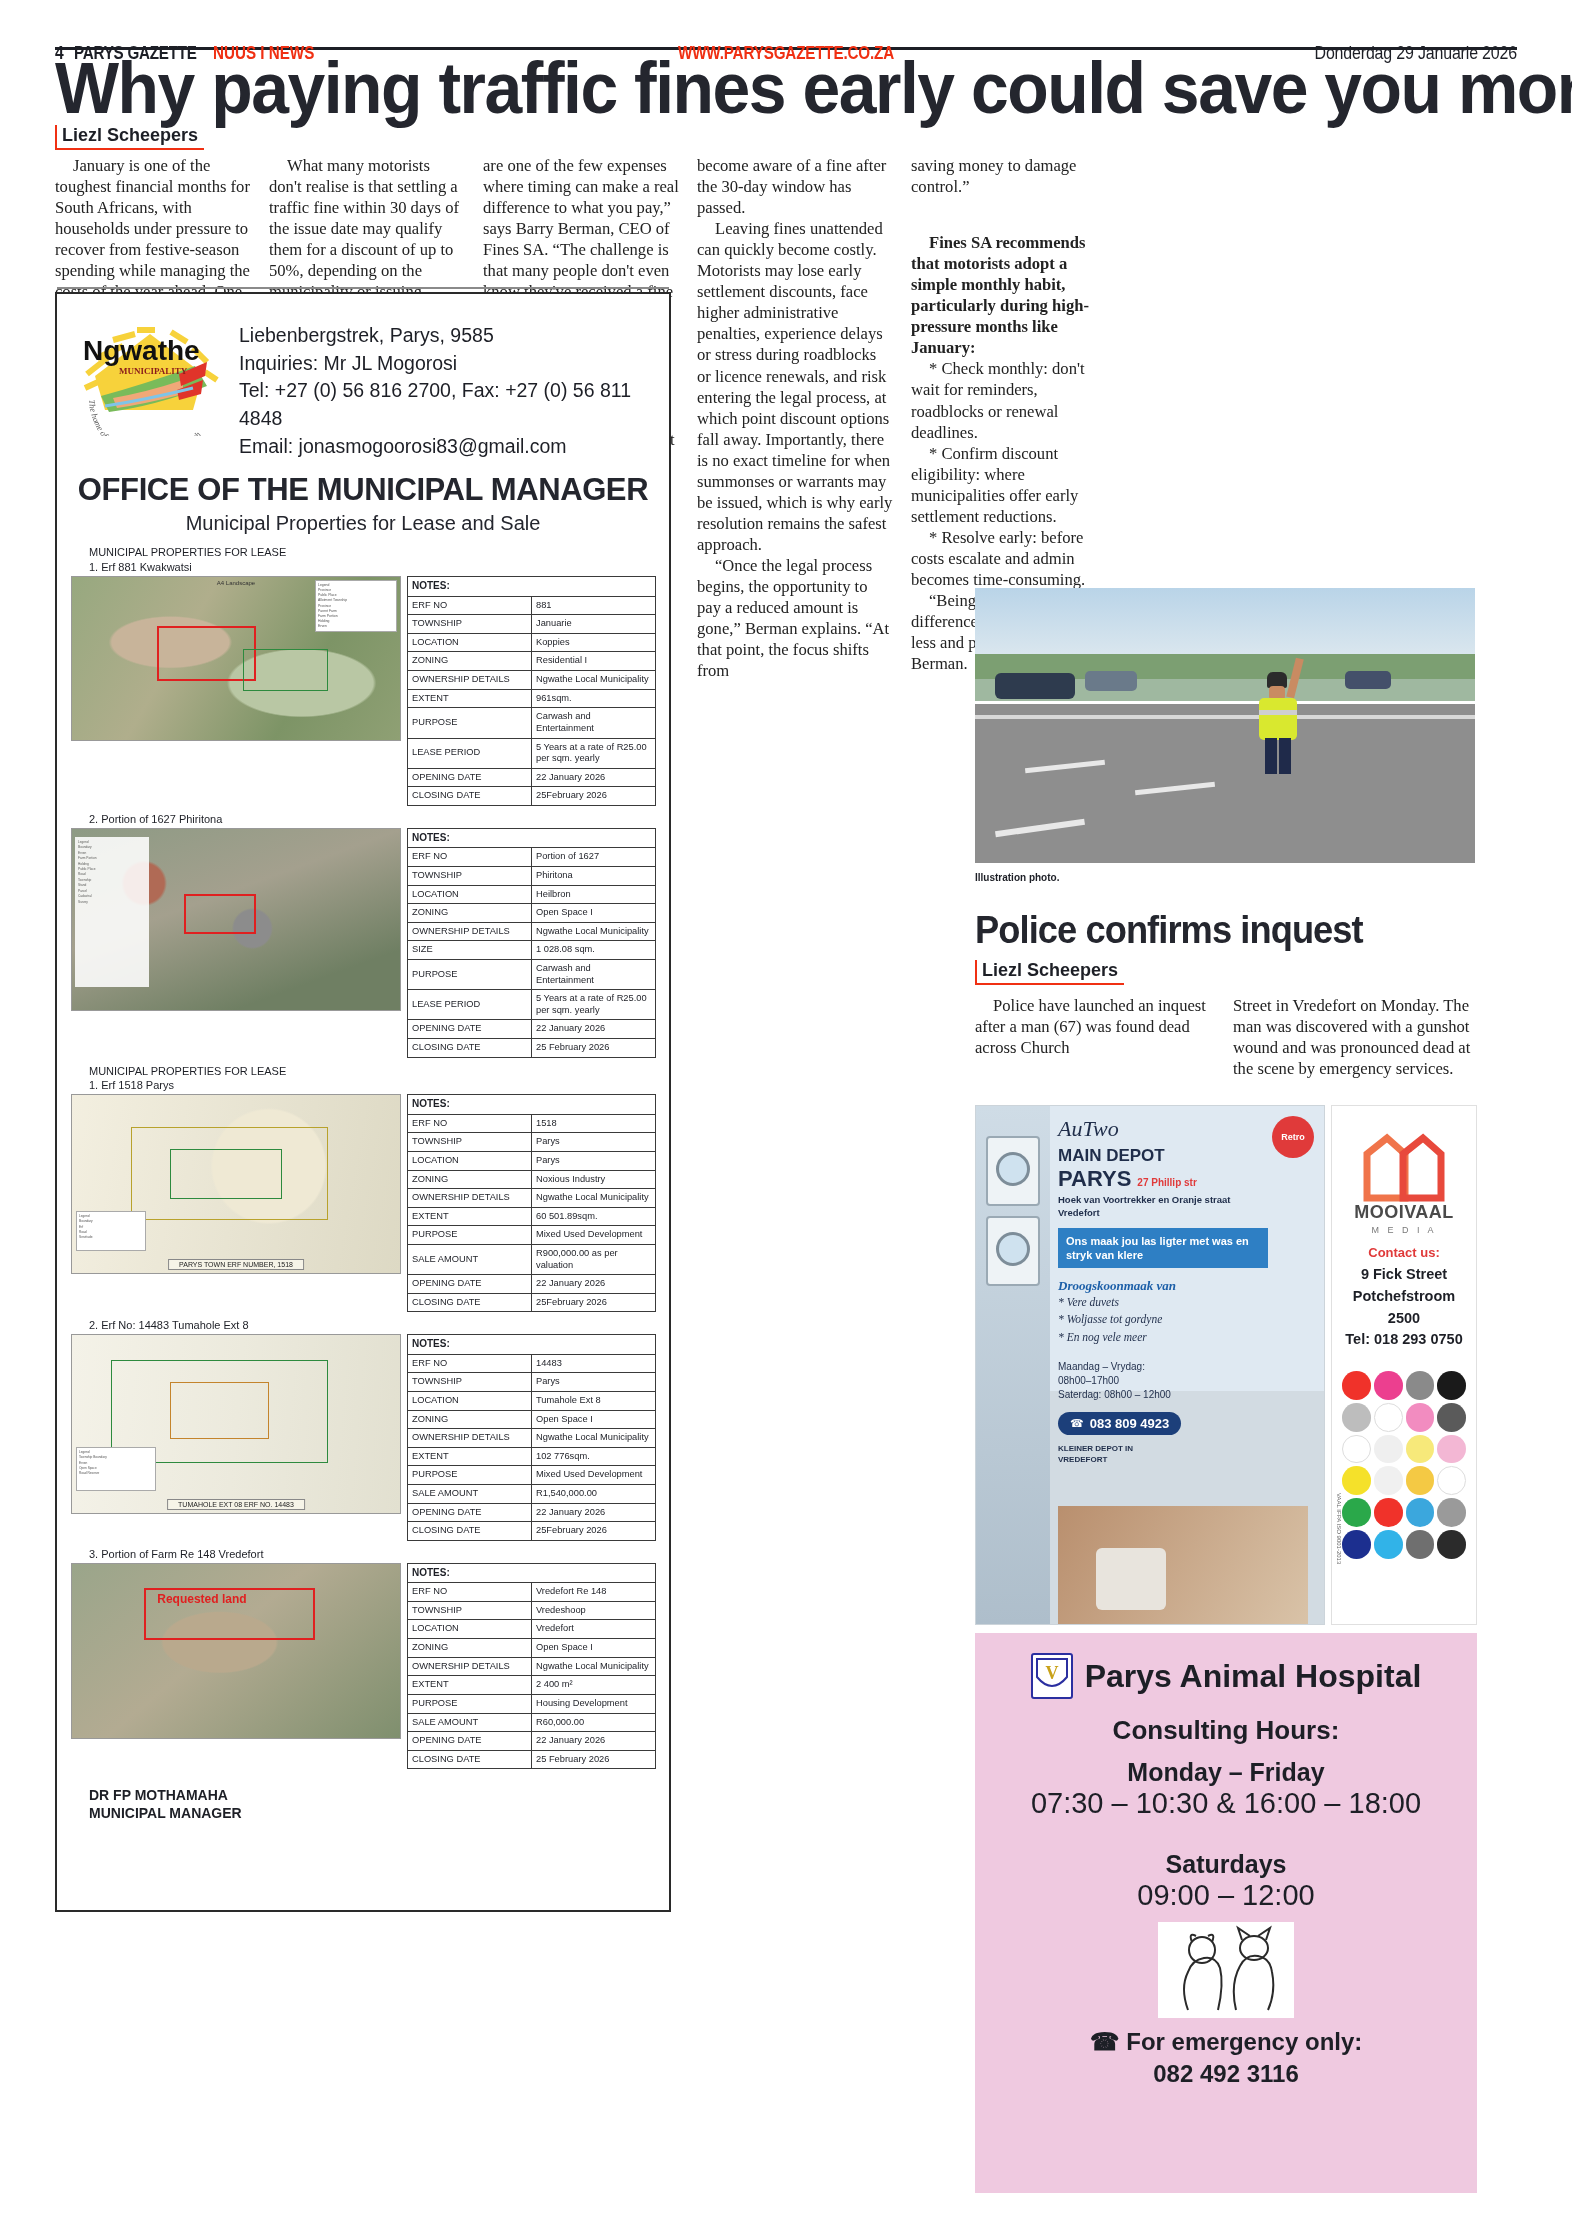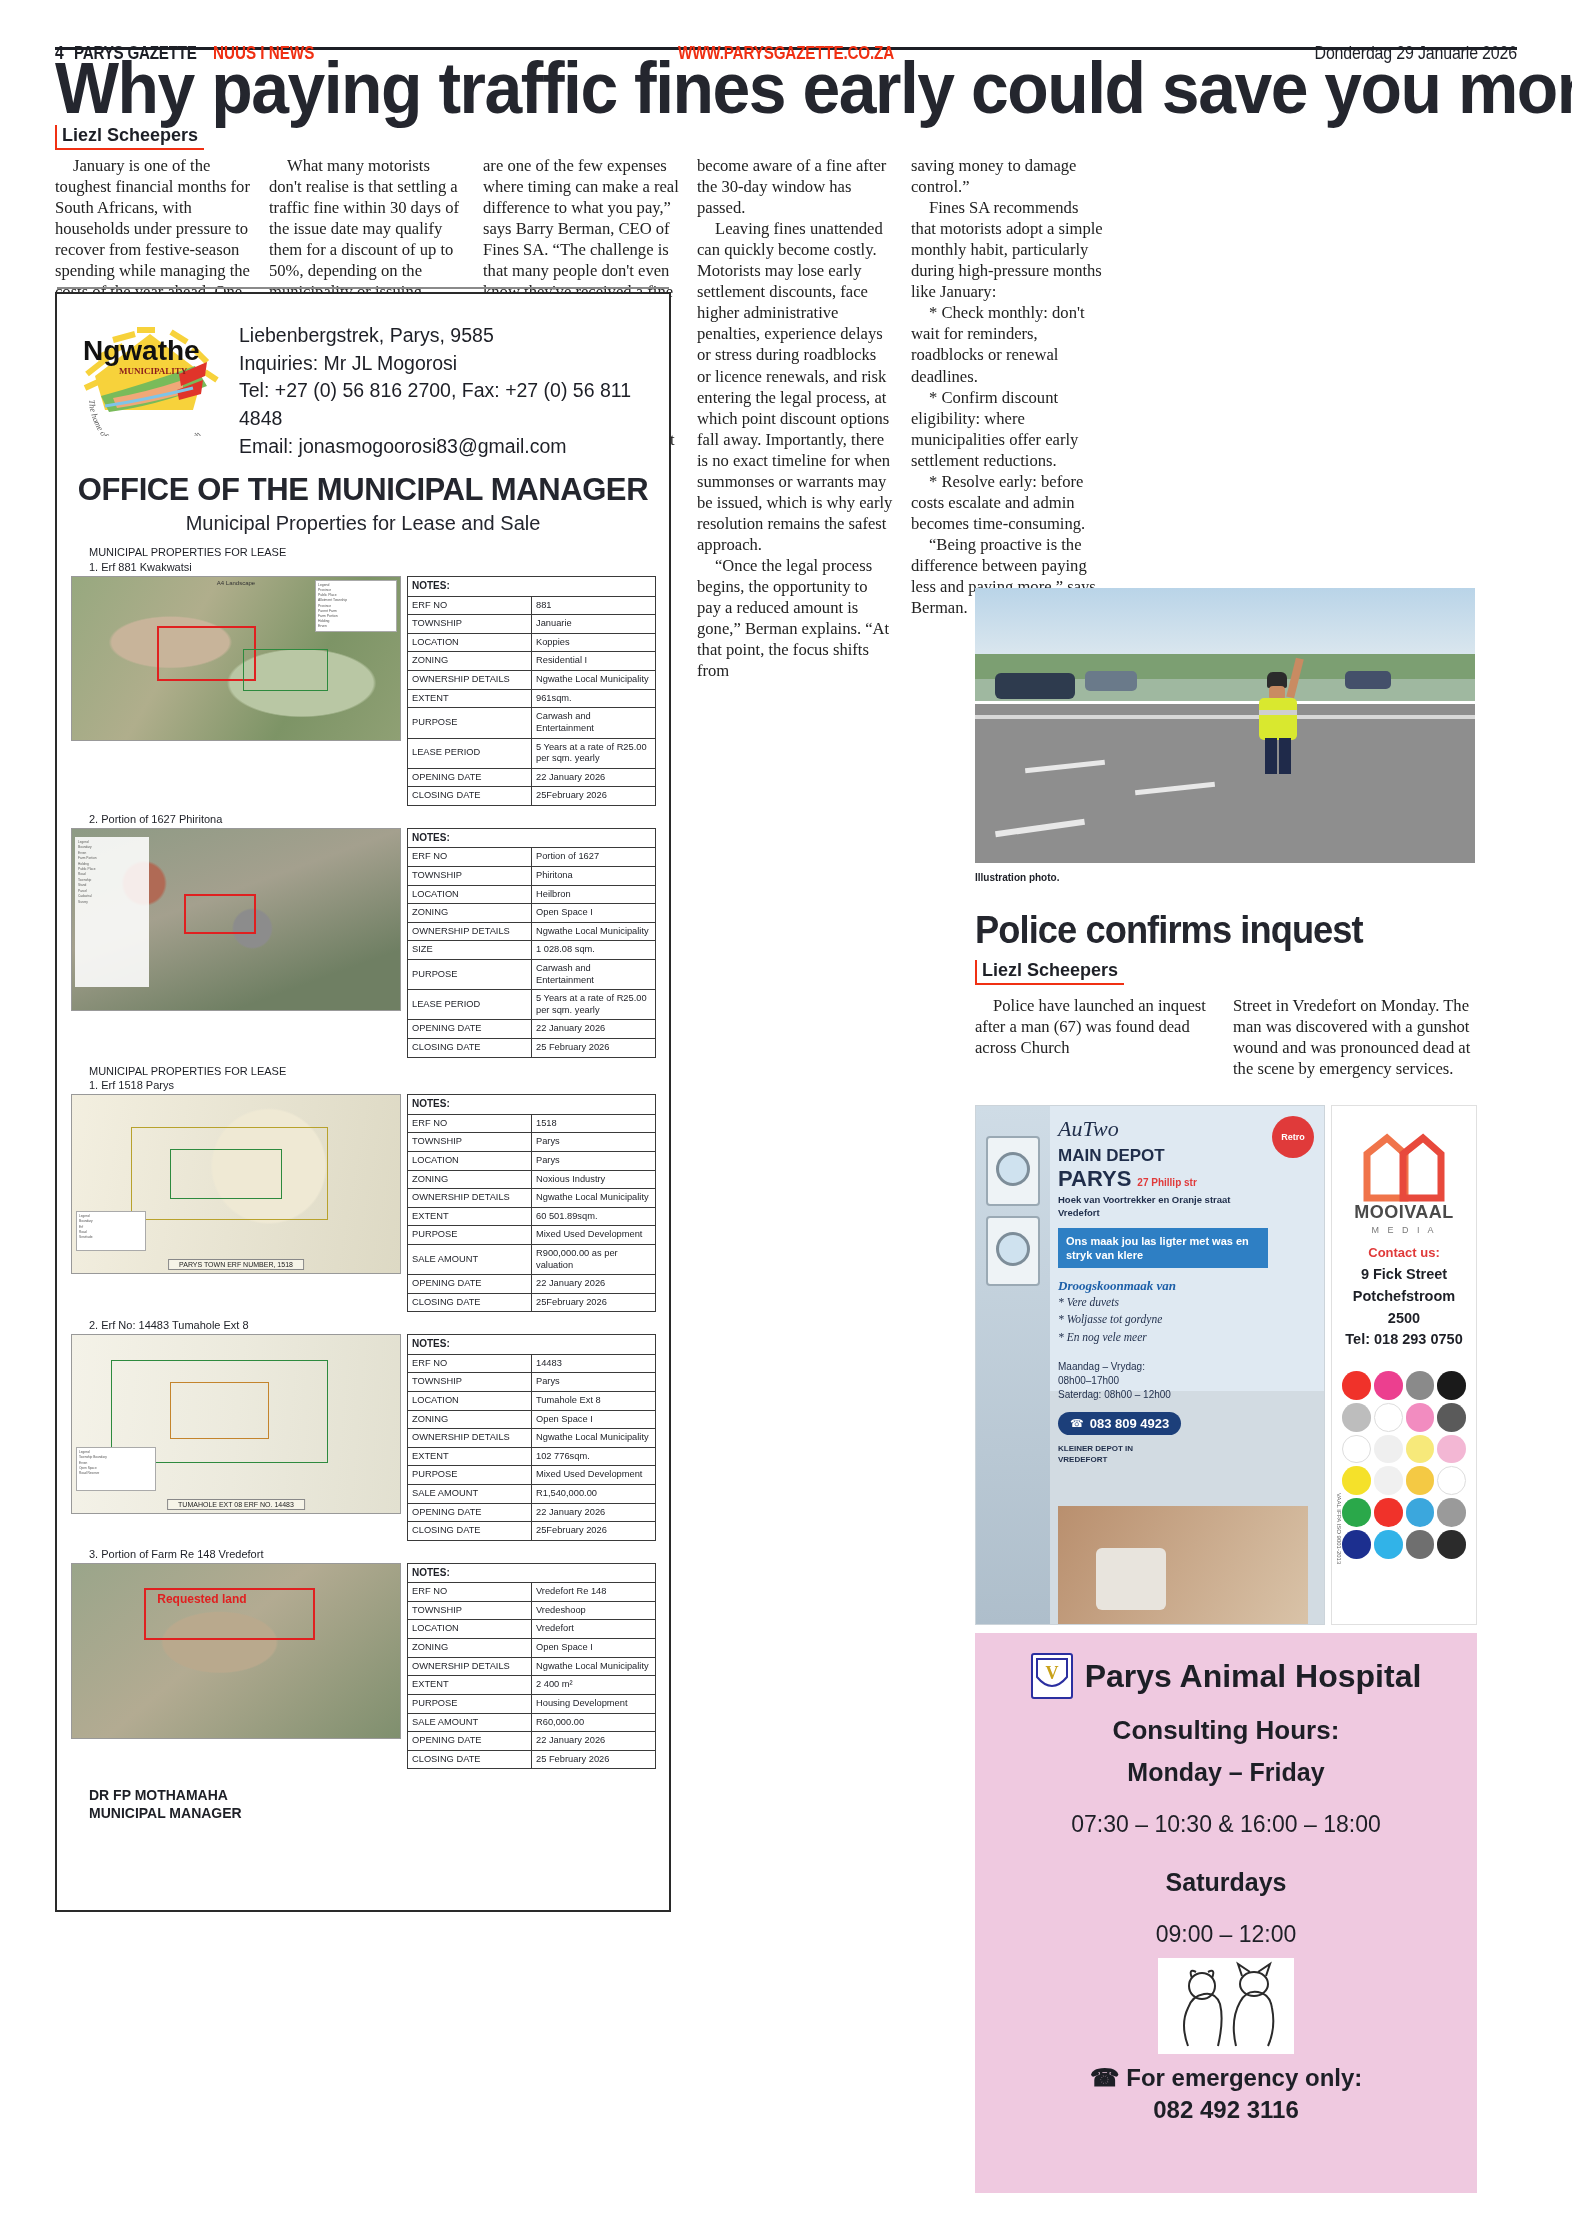--- a/index.html
+++ b/index.html
@@ -74,21 +74,21 @@
   .article-cols {
     display: flex; gap: 18px; margin-top: 3px;
   }
   .col { width: 196px; }
   .col p {
     font-family: "Liberation Serif", serif;
     font-size: 16.6px; line-height: 1.27; color: #222;
     text-indent: 18px; text-align: left;
   }
   .col p.noindent { text-indent: 0; }
-  .col p.bold { font-weight: normal; }
+  .col p.bold { font-weight: bold; margin-top: 35px; }
   .byline-wrap { height: 30px; }
 
   
   .muni-ad {
     position: absolute;
     left: 55px; top: 292px;
     width: 616px; height: 1620px;
     border: 2px solid #2a2a2a;
     background: #fff;
     padding: 12px 14px;
@@ -216,21 +216,21 @@
   
   .ad-vet {
     position: absolute; left: 975px; top: 1633px; width: 502px; height: 560px;
     background: #efc9e0; padding: 12px;
     text-align: center;
   }
   .vet-title-row { display: flex; align-items: center; justify-content: center; gap: 12px; margin-top: 8px; }
   .vet-title { font-family: "Liberation Sans", sans-serif; font-weight: bold; font-size: 32px; color: #1d1f26; }
   .vet-h2 { font-family: "Liberation Sans", sans-serif; font-weight: bold; font-size: 26px; color: #1d1f26; margin-top: 16px; }
   .vet-h3 { font-family: "Liberation Sans", sans-serif; font-weight: bold; font-size: 25px; color: #1d1f26; margin-top: 12px; }
-  .vet-p { font-family: "Liberation Sans", sans-serif; font-size: 23px; color: #1d1f26; margin-top: 24px; }
+  .vet-p { font-family: "Liberation Sans", sans-serif; font-size: 29px; color: #1d1f26; margin-top: 0; }
   .vet-emerg { font-family: "Liberation Sans", sans-serif; font-weight: bold; font-size: 24px; color: #1d1f26; margin-top: 10px; }
   .vet-phone { font-family: "Liberation Sans", sans-serif; font-weight: bold; font-size: 24px; color: #1d1f26; margin-top: 4px; }
   .vet-logo {
     width: 42px; height: 46px; background: #fff; border: 2px solid #2b2fa0;
     border-radius: 3px; position: relative; flex: none;
   }
   .pet-box { width: 136px; height: 96px; background: #fff; margin: 10px auto 0; position: relative; }
 </style>
 </head>
 <body>

